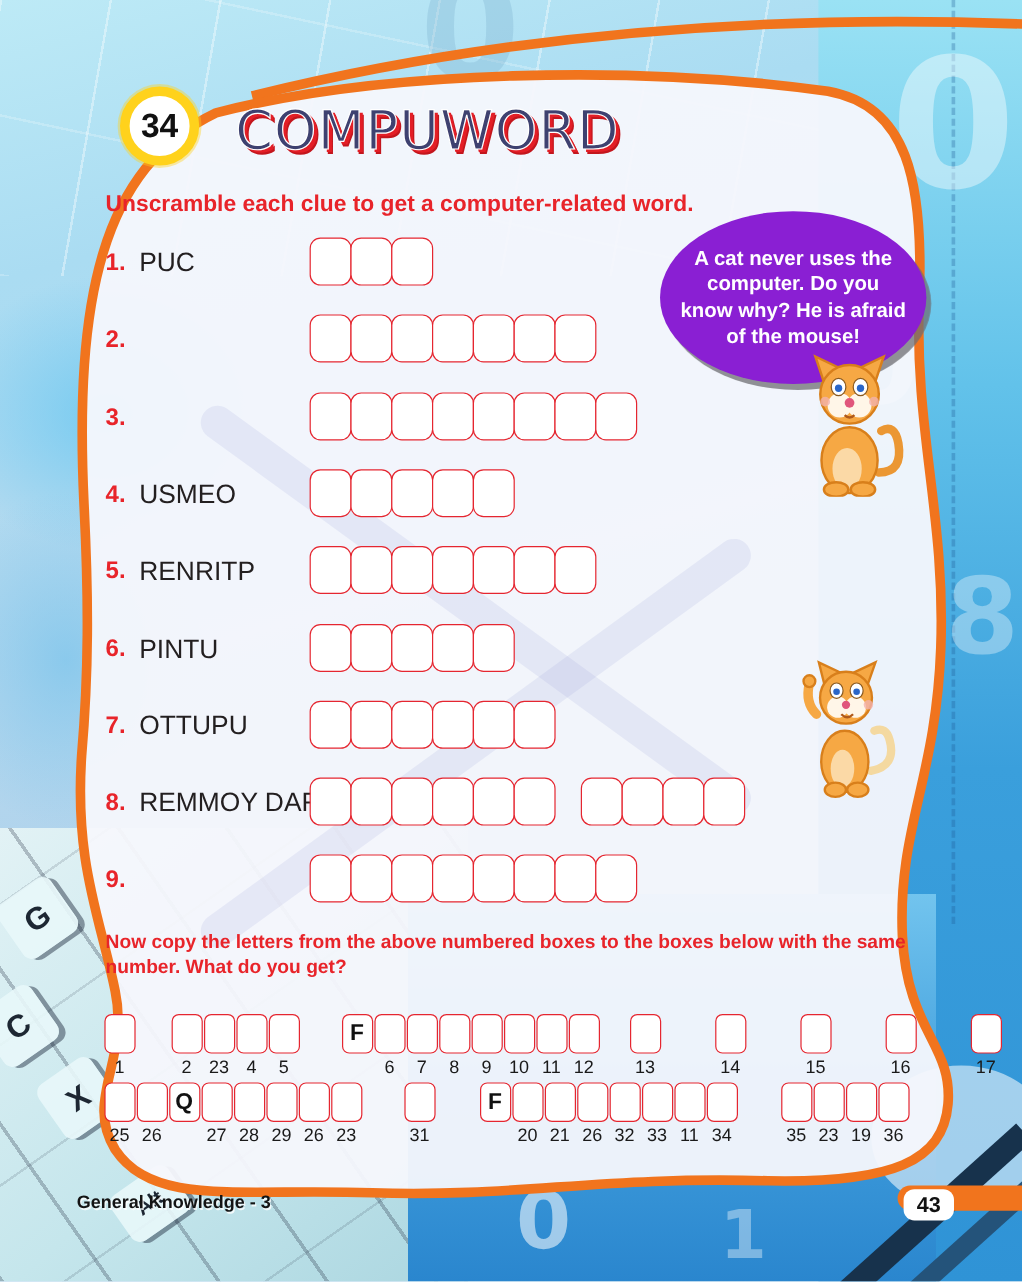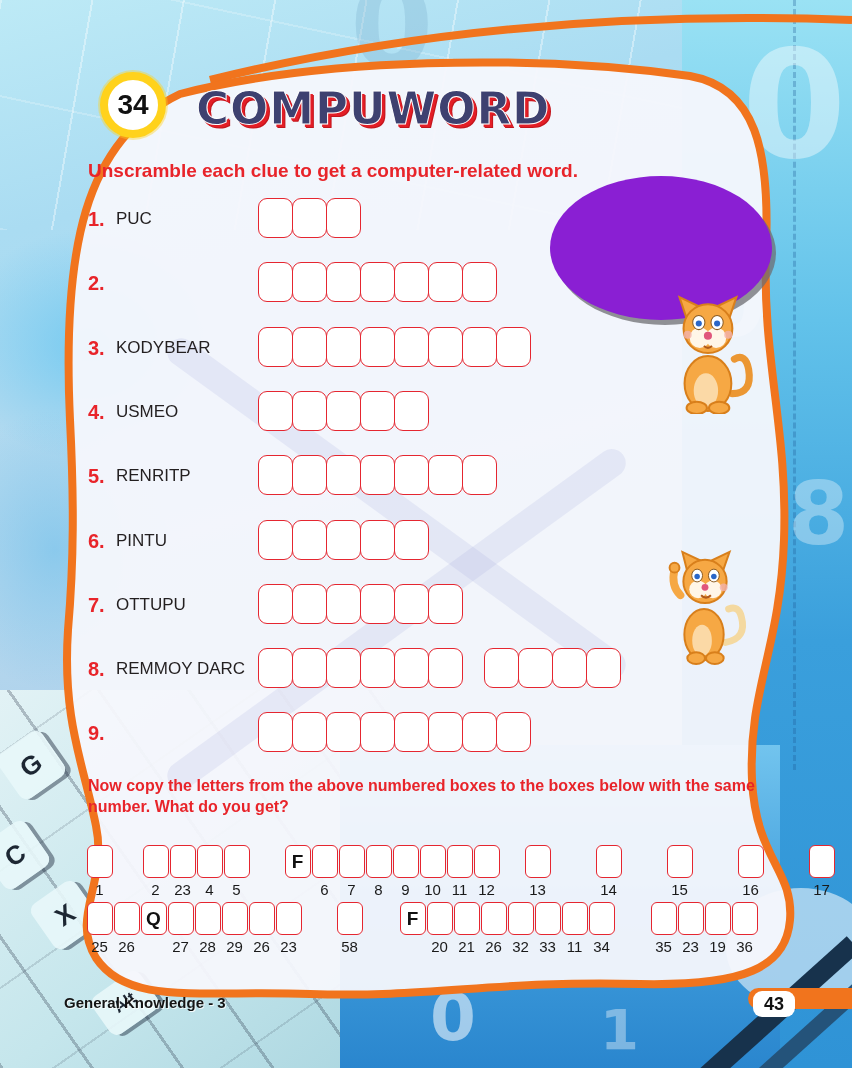--- a/index.html
+++ b/index.html
@@ -49,29 +49,29 @@
   svg.blob{position:absolute;left:0;top:0;z-index:2;}
   .xbar{z-index:3;background:rgba(145,150,215,.14);height:28px;border-radius:14px;transform-origin:left center;}
   .xbar1{left:170px;top:330px;width:560px;transform:rotate(36deg);}
   .xbar2{left:170px;top:770px;width:560px;transform:rotate(-36deg);}
   .content{position:absolute;inset:0;z-index:4;}
 
   
   .badge{left:100px;top:72px;width:50px;height:50px;border-radius:50%;background:#fff;
          border:8px solid #ffd21c;display:flex;align-items:center;justify-content:center;
          font-size:28px;font-weight:bold;color:#111;box-shadow:0 0 0 2px rgba(255,210,28,.4);}
-  .title{left:196px;top:82px;font-family:"DejaVu Sans",sans-serif;font-size:45px;font-weight:700;
+  .title{left:196px;top:82px;font-family:"DejaVu Sans",sans-serif;font-size:45px;font-weight:400;
          color:#3e4170;letter-spacing:1px;-webkit-text-stroke:1px #ffffff;
          text-shadow:3px 3px 0 #e31e26,4px 4px 0 #c3161d;}
   .instruction{left:88px;top:160px;font-size:19px;font-weight:bold;color:#e8242a;}
 
   
   .clue-row{position:absolute;left:88px;width:700px;height:42px;}
   .clue-num{position:absolute;left:0;top:0;line-height:42px;font-size:20px;font-weight:bold;color:#e8242a;}
-  .clue-text{position:absolute;left:28px;top:0;line-height:42px;font-size:17px;color:#231f20;}
+  .clue-text{position:absolute;left:28px;top:0;line-height:42px;font-size:22px;color:#231f20;}
   .strip{position:absolute;left:170px;top:0;display:flex;gap:22px;}
   .lgroup{display:flex;}
   .lbox{width:33px;height:38px;background:#fff;border:1.5px solid #e52630;border-radius:9px;margin-right:-1px;}
 
   
   .bubble{position:absolute;border-radius:50%;display:flex;align-items:center;justify-content:center;
           text-align:center;color:#fff;font-weight:bold;font-size:17px;line-height:1.28;padding:14px 16px;
           box-sizing:border-box;filter:drop-shadow(4px 5px 0 rgba(110,110,115,.75));}
   .bubble .tail{position:absolute;width:30px;height:26px;bottom:-16px;right:52px;
           clip-path:polygon(0 0,100% 0,88% 100%);transform:rotate(-18deg);}
@@ -172,21 +172,20 @@
               <div class="lbox"></div>
               <div class="lbox"></div>
               <div class="lbox"></div>
               <div class="lbox"></div>
               <div class="lbox"></div>
             </div>
           </div>
         </div>
         <div class="clue-row" style="top: 327px;">
           <span class="clue-num">3.</span>
-          <span class="clue-text">KODYBEAR</span>
           <div class="strip">
             <div class="lgroup">
               <div class="lbox"></div>
               <div class="lbox"></div>
               <div class="lbox"></div>
               <div class="lbox"></div>
               <div class="lbox"></div>
               <div class="lbox"></div>
               <div class="lbox"></div>
               <div class="lbox"></div>
@@ -279,20 +278,21 @@
               <div class="lbox"></div>
               <div class="lbox"></div>
               <div class="lbox"></div>
               <div class="lbox"></div>
             </div>
           </div>
         </div>
       </div>
 
     <div class="bubble bubble1">
+      <span>A cat never uses the computer. Do you know why? He is afraid of the mouse!</span>
       <span class="tail"></span>
     </div>
 
     <svg class="cat cat1" viewBox="0 0 90 120">
       <path d="M66,100 q20,0 16,-24 q-3,-16 -14,-10" fill="none" stroke="#eb9733" stroke-width="7" stroke-linecap="round"></path>
       <ellipse cx="42" cy="90" rx="23" ry="27" fill="#f6a844" stroke="#d87f1b" stroke-width="2"></ellipse>
       <ellipse cx="40" cy="97" rx="12" ry="17" fill="#fbd9a6"></ellipse>
       <path d="M21,26 L14,5 L35,15 Z" fill="#f6a844" stroke="#d87f1b" stroke-width="2"></path>
       <path d="M63,26 L70,5 L49,15 Z" fill="#f6a844" stroke="#d87f1b" stroke-width="2"></path>
       <circle cx="42" cy="36" r="24" fill="#f6a844" stroke="#d87f1b" stroke-width="2"></circle>
@@ -454,21 +454,21 @@
           <div class="anum">26</div>
         </div>
         <div class="acell">
           <div class="abox"></div>
           <div class="anum">23</div>
         </div>
       </div>
     <div class="abs agroup r2g2">
         <div class="acell">
           <div class="abox"></div>
-          <div class="anum">58</div>
+          <div class="anum">31</div>
         </div>
       </div>
     <div class="abs agroup r2g3">
         <div class="acell">
           <div class="abox">F</div>
           <div class="anum"></div>
         </div>
         <div class="acell">
           <div class="abox"></div>
           <div class="anum">20</div>

